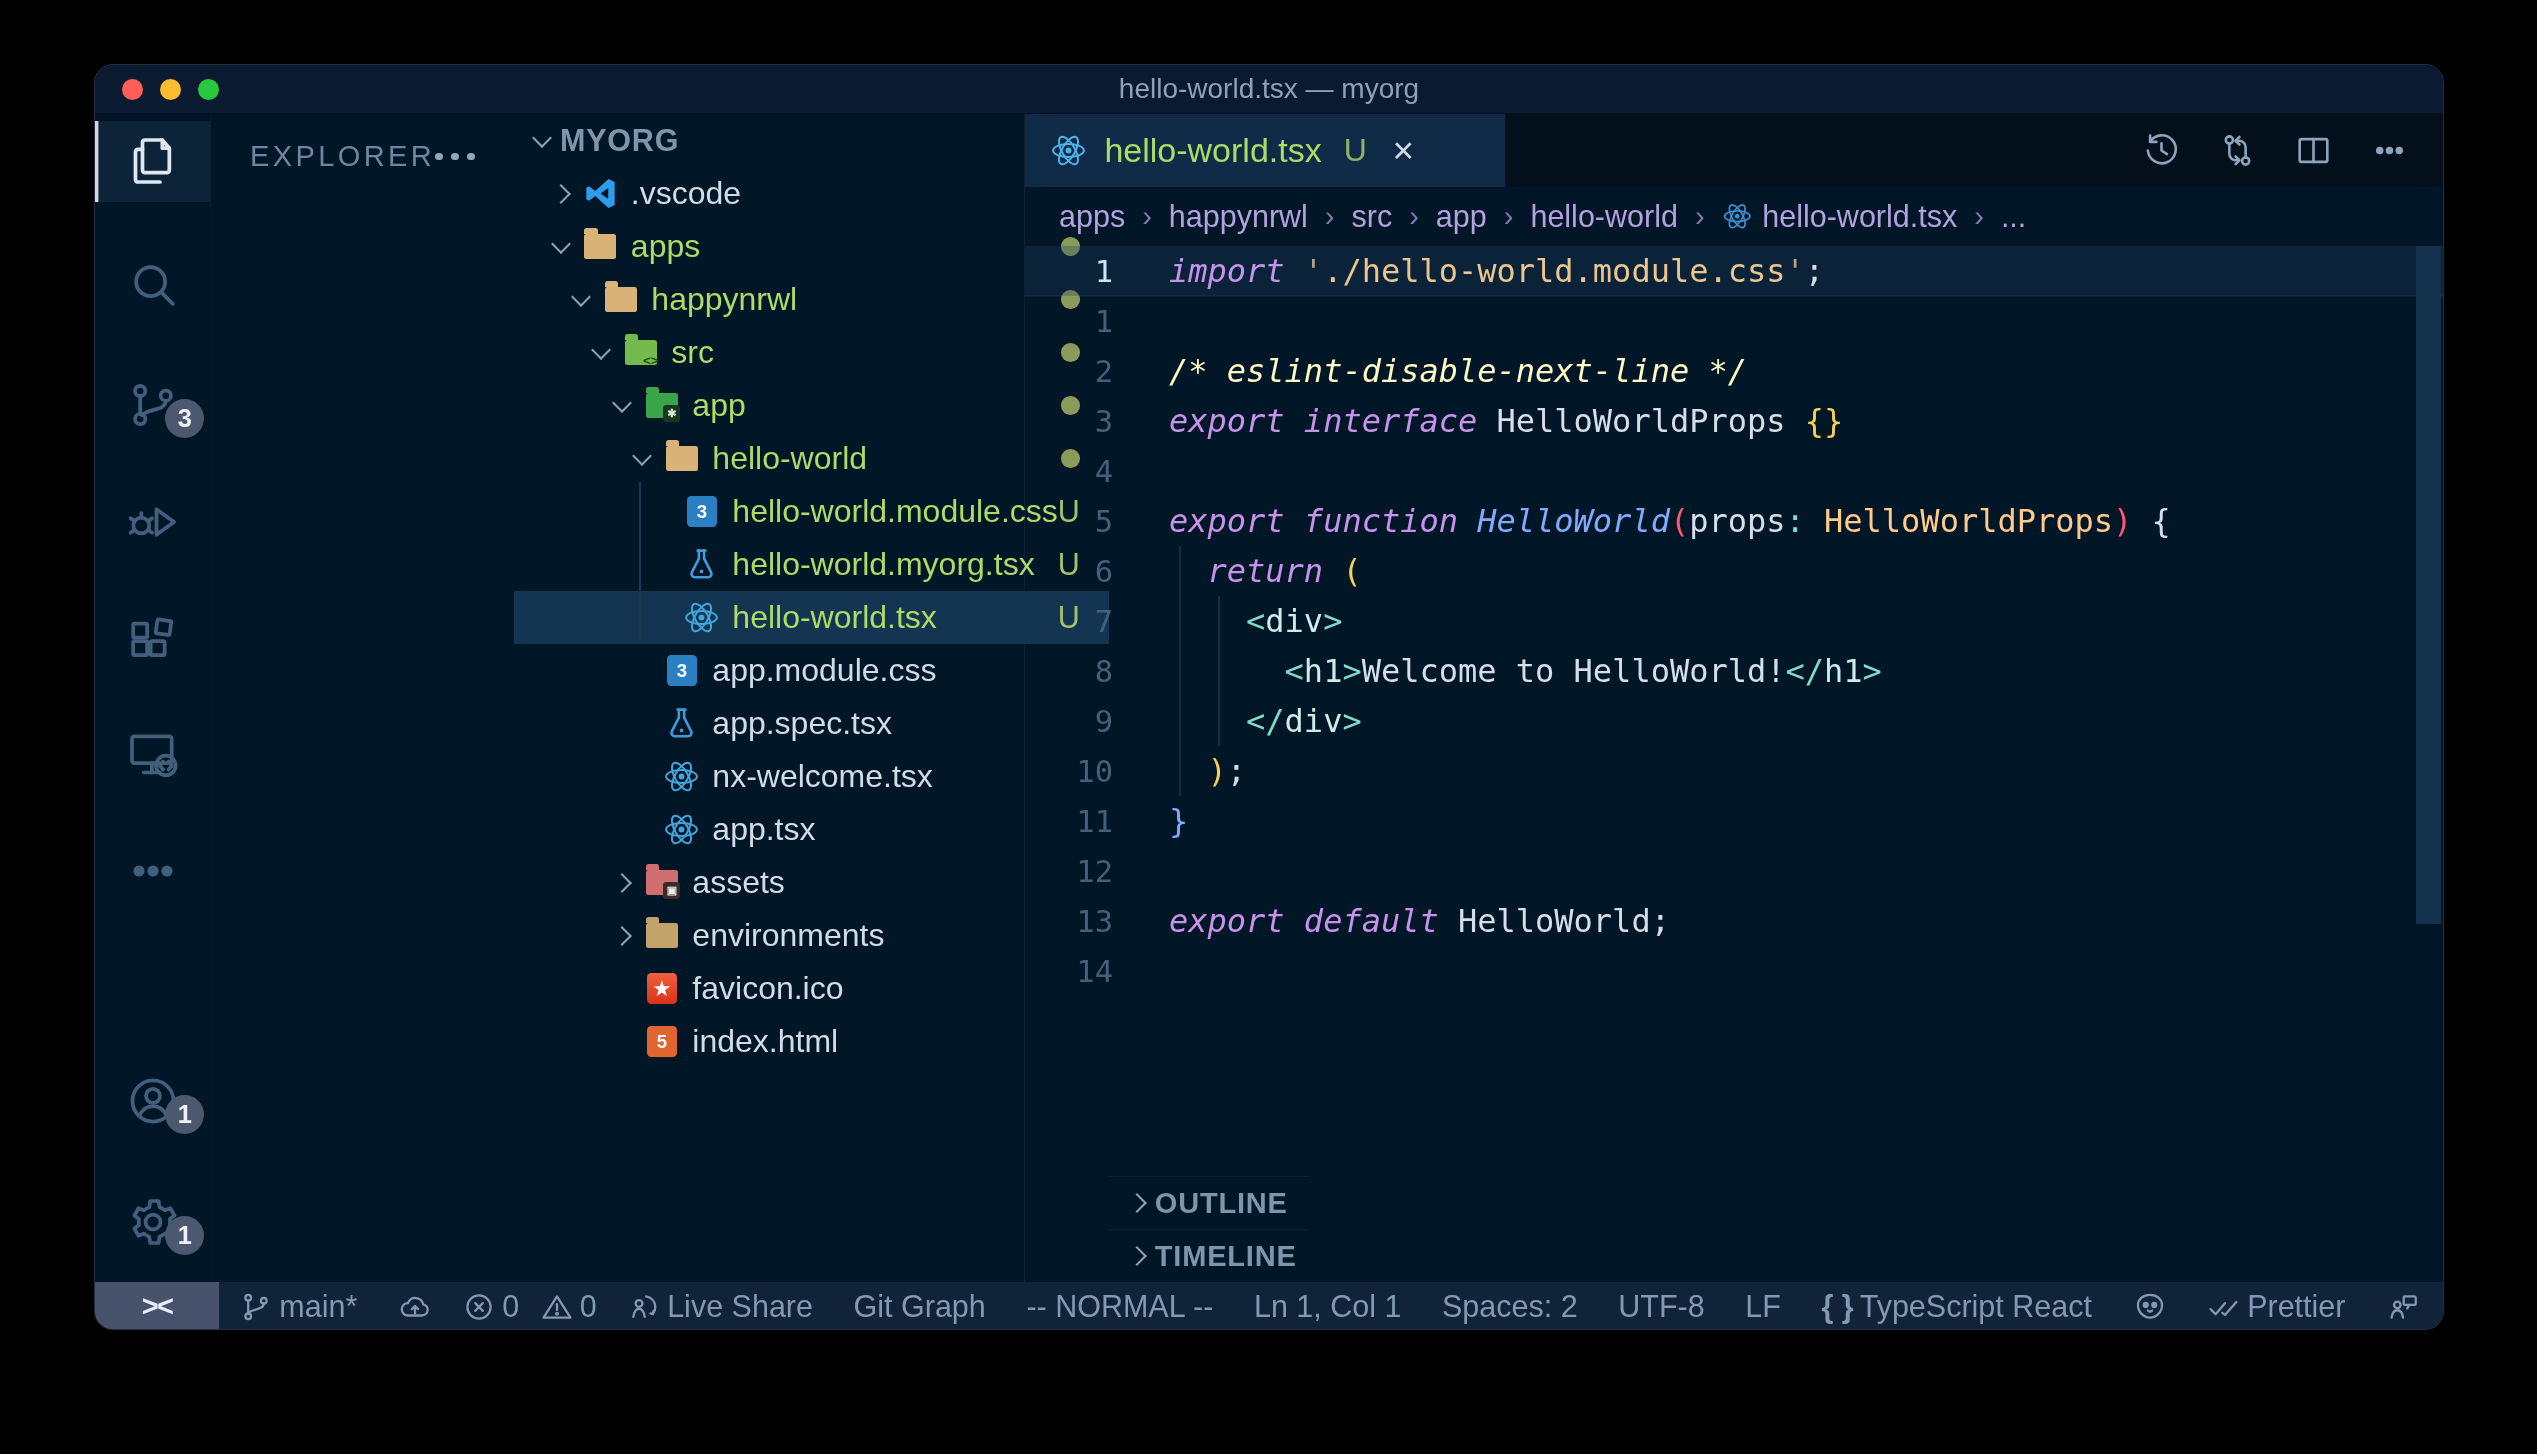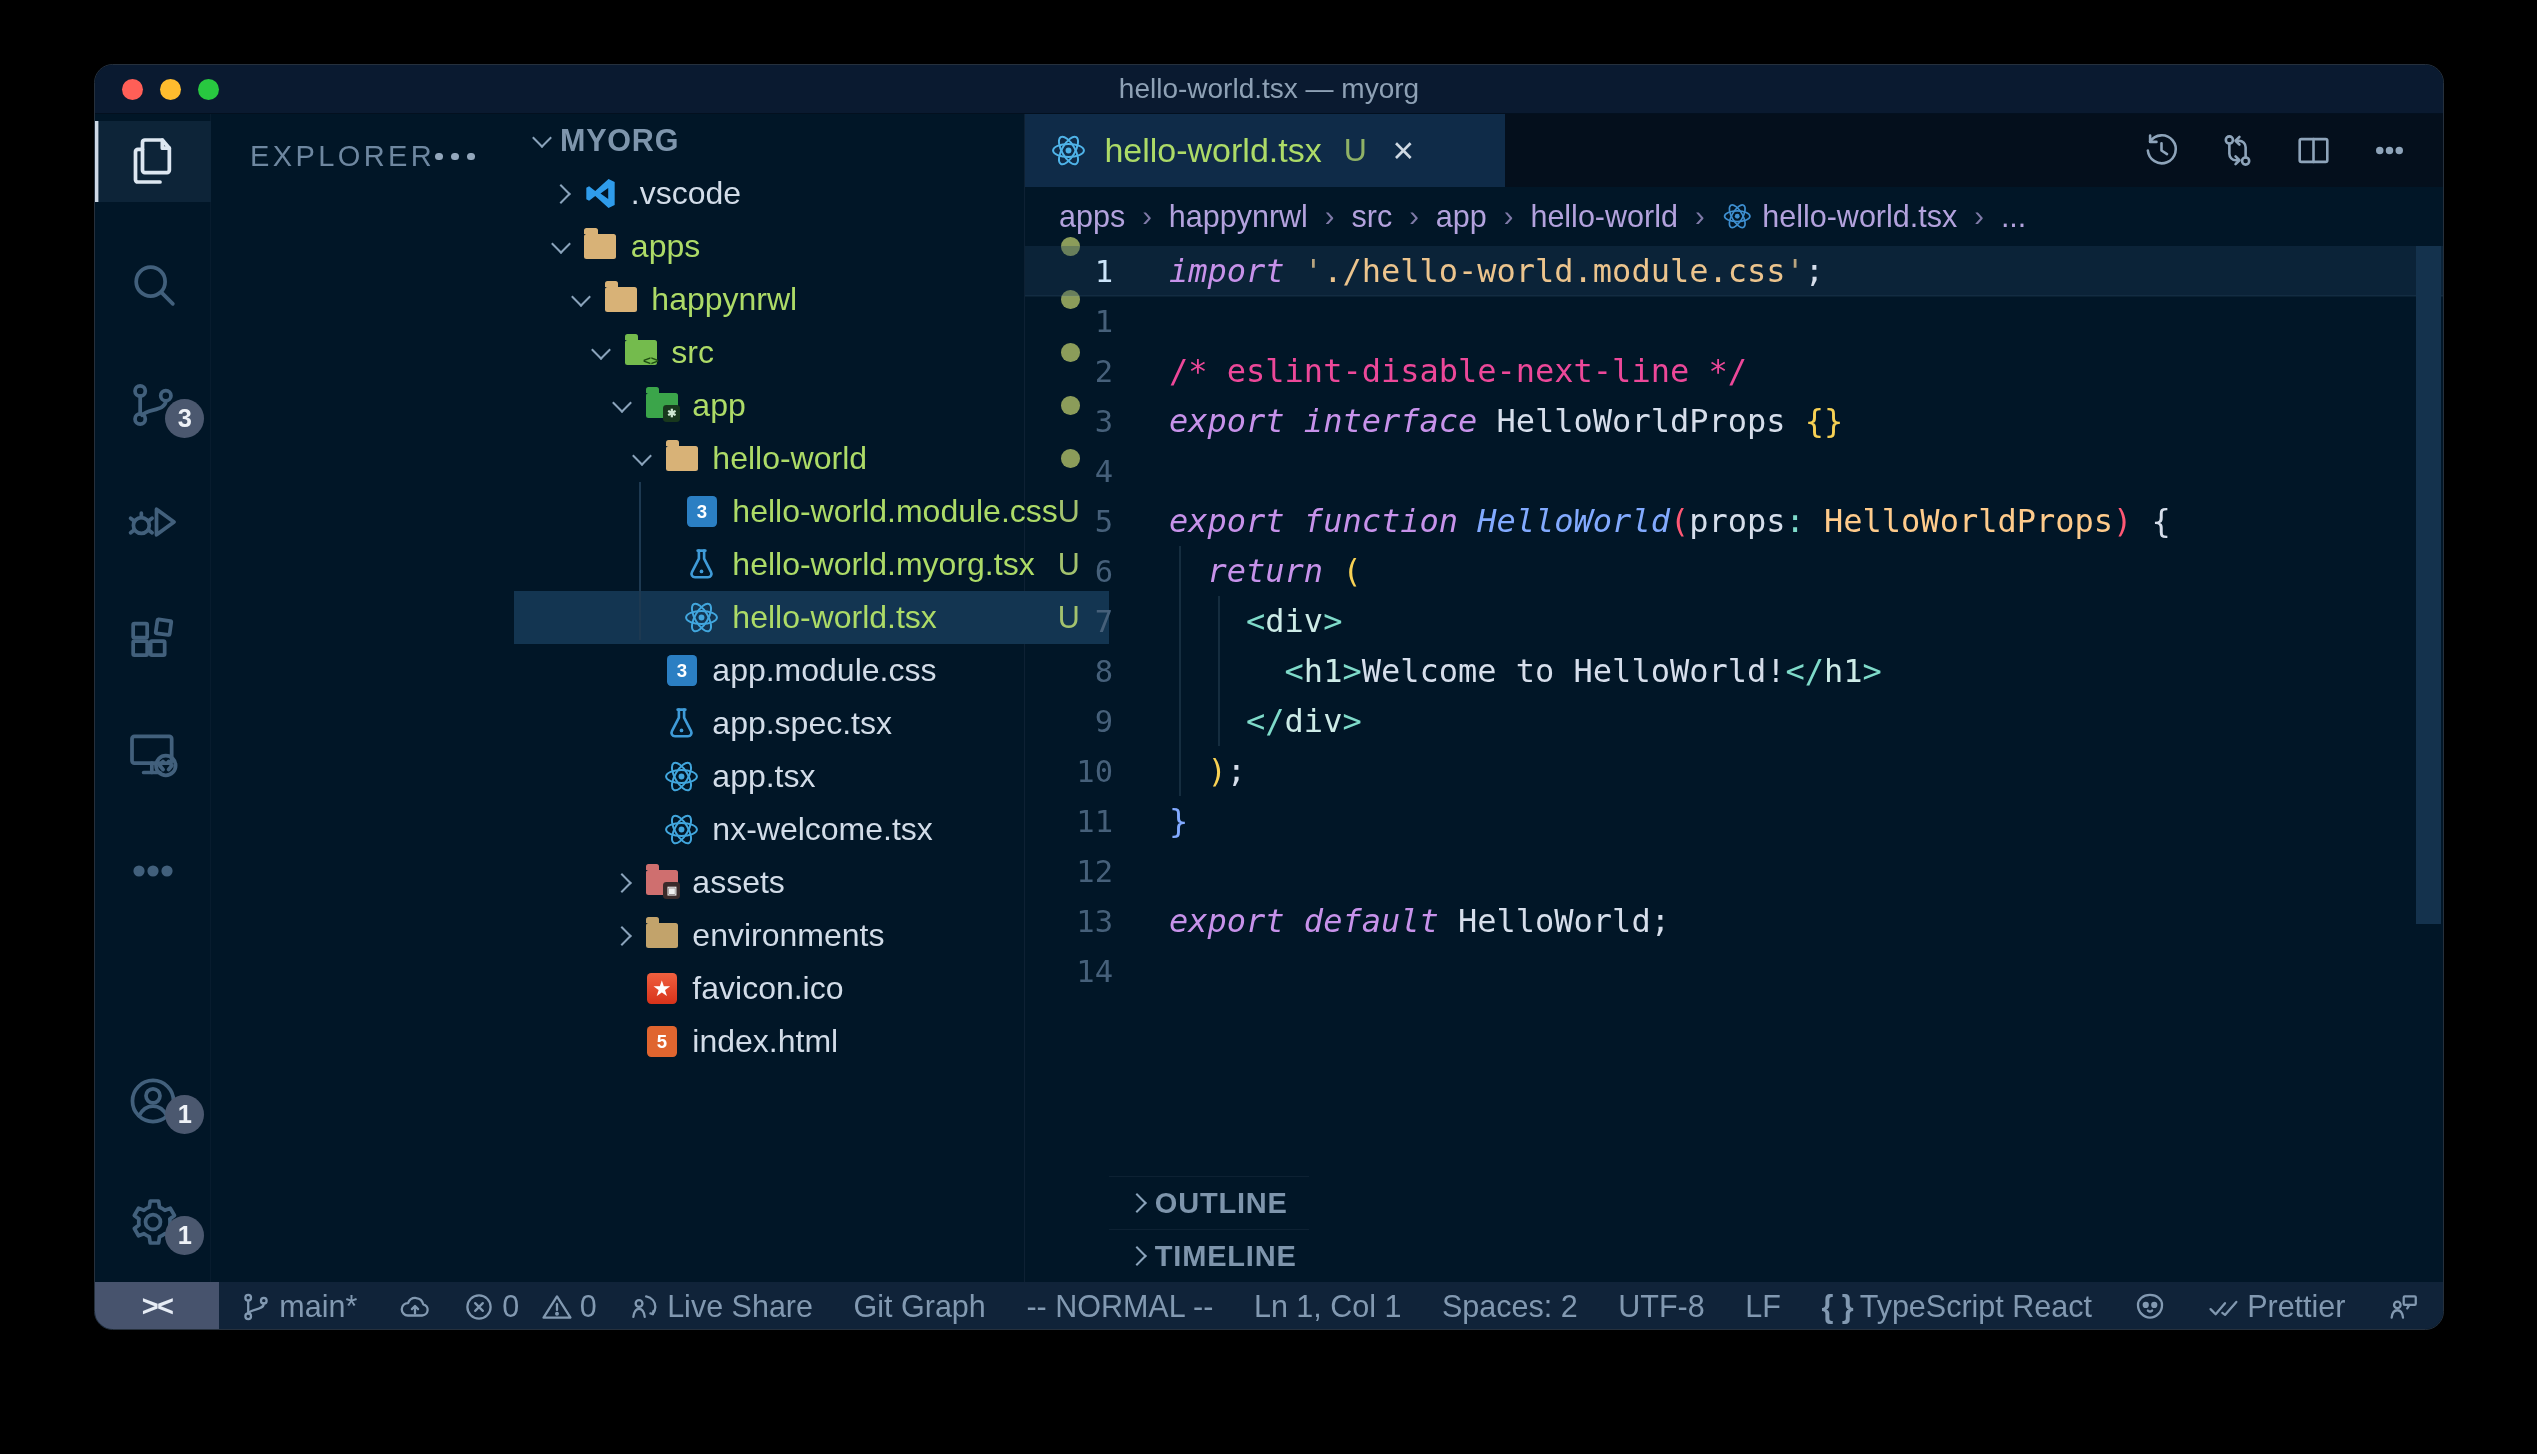--- a/index.html
+++ b/index.html
@@ -89,21 +89,21 @@
     font-size:32px; }
   .code-line { height:50px; display:flex; align-items:center; position:relative; }
   .code-line.active { background:rgba(35,64,94,.32); box-shadow:0 0.8px 0 rgba(131,166,196,.10), 0 -0.8px 0 rgba(131,166,196,.10) inset; }
   .gutter { width:88px; flex:none; text-align:right; color:#46607a; font-size:30.5px; }
   .gutter.bright { color:#cbe4f9; }
   .ltext { margin-left:56px; white-space:pre; }
   .tk-kw { color:#c792ea; font-style:italic; }
   .tk-pl { color:#d6deeb; }
   .tk-str { color:#ecc48d; }
   .tk-strq { color:#b8a47f; }
-  .tk-cm { color:#ec4899; }
+  .tk-cm { color:#fef9c3; font-style:italic; }
   .tk-fn { color:#82aaff; font-style:italic; }
   .tk-ty { color:#ffcb8b; }
   .tk-yl { color:#f7d154; }
   .tk-pk { color:#ff5874; }
   .tk-tl { color:#7fdbca; }
   .tk-tg { color:#cdebe7; }
   .tk-bl { color:#82aaff; }
   .indent-guide { position:absolute; width:1.7px; background:rgba(95,126,151,.22); }
   .vscroll { position:absolute; right:1.7px; top:136px; width:25.4px; height:678px;
     background:#14324d; }
@@ -339,34 +339,34 @@
           <div class="row" style="padding-left: 112px;">
             <span class="chev blank"></span>
             <span class="fi">
               <svg viewBox="0 0 24 24" fill="none" stroke="#41a6dd" stroke-width="1.3">
                 <ellipse cx="12" cy="12" rx="10" ry="4.2"></ellipse>
                 <ellipse cx="12" cy="12" rx="10" ry="4.2" transform="rotate(60 12 12)"></ellipse>
                 <ellipse cx="12" cy="12" rx="10" ry="4.2" transform="rotate(120 12 12)"></ellipse>
                 <circle cx="12" cy="12" r="1.9" fill="#41a6dd" stroke="none"></circle>
               </svg>
             </span>
-            <span class="label">app.tsx</span>
+            <span class="label">nx-welcome.tsx</span>
             <span class="spacer"></span>
           </div>
           <div class="row" style="padding-left: 112px;">
             <span class="chev blank"></span>
             <span class="fi">
               <svg viewBox="0 0 24 24" fill="none" stroke="#41a6dd" stroke-width="1.3">
                 <ellipse cx="12" cy="12" rx="10" ry="4.2"></ellipse>
                 <ellipse cx="12" cy="12" rx="10" ry="4.2" transform="rotate(60 12 12)"></ellipse>
                 <ellipse cx="12" cy="12" rx="10" ry="4.2" transform="rotate(120 12 12)"></ellipse>
                 <circle cx="12" cy="12" r="1.9" fill="#41a6dd" stroke="none"></circle>
               </svg>
             </span>
-            <span class="label">nx-welcome.tsx</span>
+            <span class="label">app.tsx</span>
             <span class="spacer"></span>
           </div>
           <div class="row" style="padding-left: 92px;">
             <span class="chev right"></span>
             <span class="fi">
               <div class="folder" style="background:#cf6f6f;">
                 <span class="glyph" style="background:#3a2a2a;color:#eee;">▣</span>
               </div>
             </span>
             <span class="label">assets</span>

